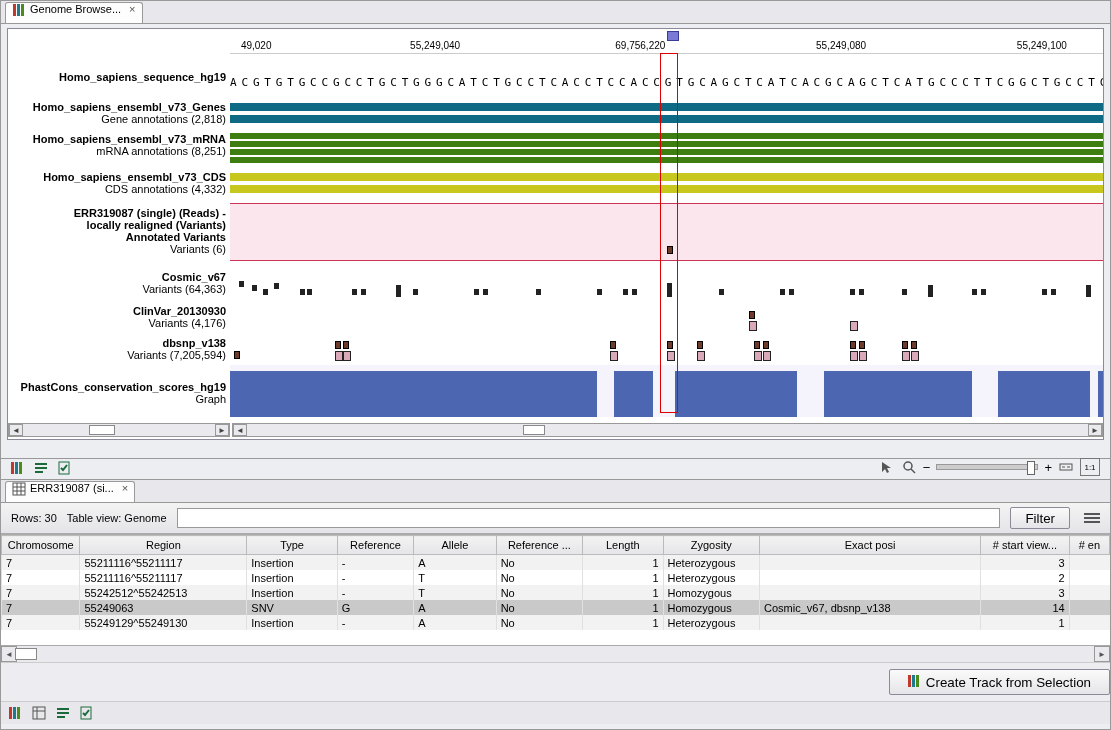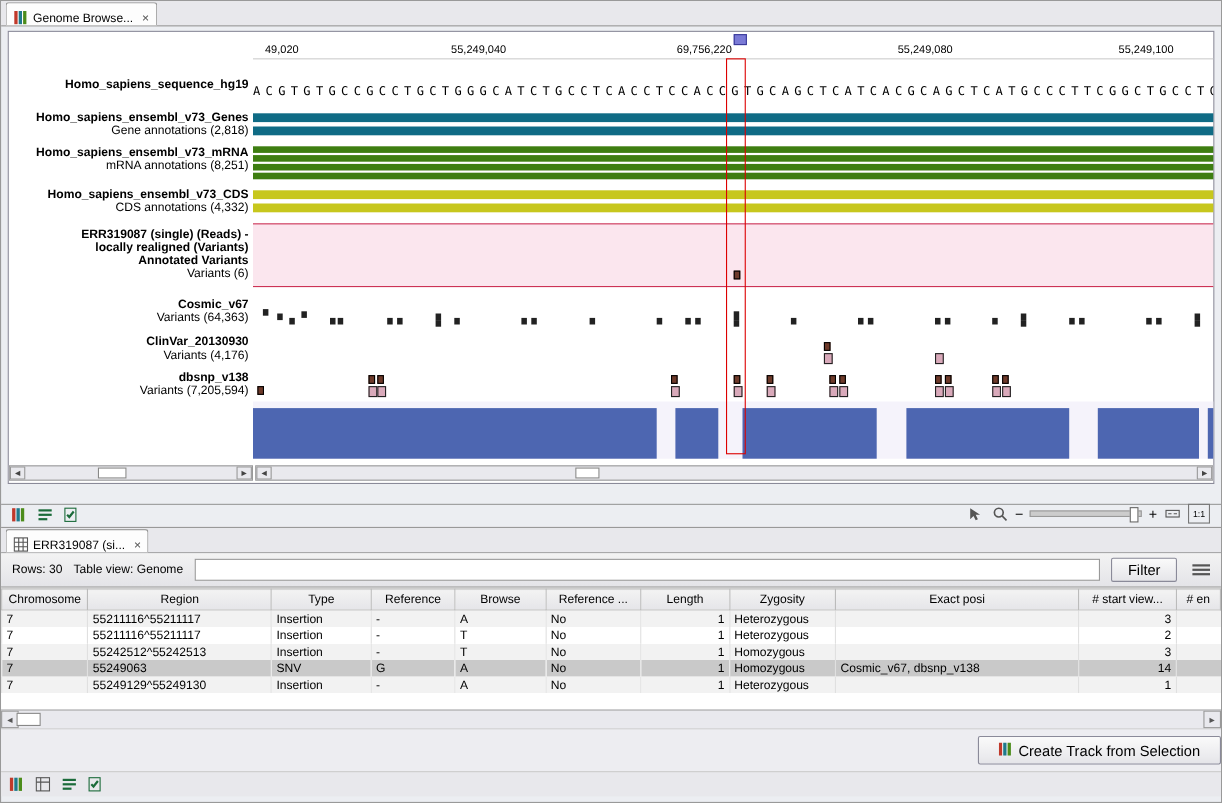--- a/index.html
+++ b/index.html
@@ -1,18 +1,18 @@
 <!DOCTYPE html>
 <html><head>
 <meta charset="utf-8">
 <style>
   html, body { margin:0; padding:0; font-family: Arial, sans-serif; font-size:11px; color:#000; background:#eceef2; }
   .window { width:1111px; height:730px; position:relative; background:#eceef2; overflow:hidden; border:1px solid #999; box-sizing:border-box;}
   .tabbar { height:22px; background:#e8e8ec; border-bottom:1px solid #999; display:flex; align-items:flex-end; padding-left:4px;}
-  .tab { height:20px; border:1px solid #999; border-bottom:none; background:#fdfdfd; display:flex; align-items:flex-end; padding:0 6px; border-radius:3px 3px 0 0; margin-right:2px;}
+  .tab { height:20px; border:1px solid #999; border-bottom:none; background:#fdfdfd; display:flex; align-items:flex-start; padding:0 6px; border-radius:3px 3px 0 0; margin-right:2px;}
   .tab-icon { width:14px; height:14px; margin-right:4px; display:inline-block;}
   .tab-close { margin-left:8px; color:#555; cursor:pointer;}
   
   .browser { position:relative; height:434px; border-bottom:1px solid #999;}
   .browser-canvas { position:absolute; left:6px; right:6px; top:4px; bottom:18px; background:#fff; border:1px solid #8a8a99;}
   .ruler { position:absolute; left:222px; right:0; top:0; height:24px; border-bottom:1px solid #ccc; font-size:10px; color:#000;}
   .ruler span { position:absolute; bottom:2px; transform:translateX(-50%); }
   .label-col { position:absolute; left:0; top:0; width:222px; bottom:0;}
   .track-label { position:absolute; right:4px; text-align:right; line-height:12px;}
   .track-label .ttl { font-weight:bold;}
@@ -97,20 +97,21 @@
         <div class="track-label" style="top:142px"><span class="ttl">Homo_sapiens_ensembl_v73_CDS</span><br><span>CDS annotations (4,332)</span></div>
         <div class="track-label" style="top:178px">
           <span class="ttl">ERR319087 (single) (Reads) -</span><br>
           <span class="ttl">locally realigned (Variants)</span><br>
           <span class="ttl">Annotated Variants</span><br>
           <span>Variants (6)</span>
         </div>
         <div class="track-label" style="top:242px"><span class="ttl">Cosmic_v67</span><br><span>Variants (64,363)</span></div>
         <div class="track-label" style="top:276px"><span class="ttl">ClinVar_20130930</span><br><span>Variants (4,176)</span></div>
         <div class="track-label" style="top:308px"><span class="ttl">dbsnp_v138</span><br><span>Variants (7,205,594)</span></div>
+        <div class="track-label" style="top:352px"><span class="ttl">PhastCons_conservation_scores_hg19</span><br><span>Graph</span></div>
         <div style="position:absolute; right:-18px; top:335px; font-size:9px">1.00</div>
         <div style="position:absolute; right:-18px; top:378px; font-size:9px">0.00</div>
       </div>
 
       <div class="track-area">
 
         <div class="seq-row">ACGTGTGCCGCCTGCTGGGCATCTGCCTCACCTCCACCGTGCAGCTCATCACGCAGCTCATGCCCTTCGGCTGCCTCCTGGACTATC</div>
 
         <div class="band teal" style="top:50px"></div>
         <div class="band teal" style="top:62px"></div>
@@ -310,21 +311,21 @@
           <col style="width:220px">
             <col style="width:88px">
             <col style="width:40px">
         </colgroup>
         <thead>
             <tr id="hdr-row">
               <th>Chromosome</th>
               <th>Region</th>
               <th style="text-align: center;">Type</th>
               <th style="text-align: center;">Reference</th>
-              <th style="text-align: center;">Browse</th>
+              <th style="text-align: center;">Allele</th>
               <th style="text-align: center;">Reference ...</th>
               <th style="text-align: center;">Length</th>
               <th style="text-align: center;">Zygosity</th>
               <th style="text-align: center;">Exact posi</th>
               <th style="text-align: center;"># start view...</th>
               <th style="text-align: center;"># en</th>
             </tr>
           </thead>
         <tbody id="tbody">
             <tr class="odd">

